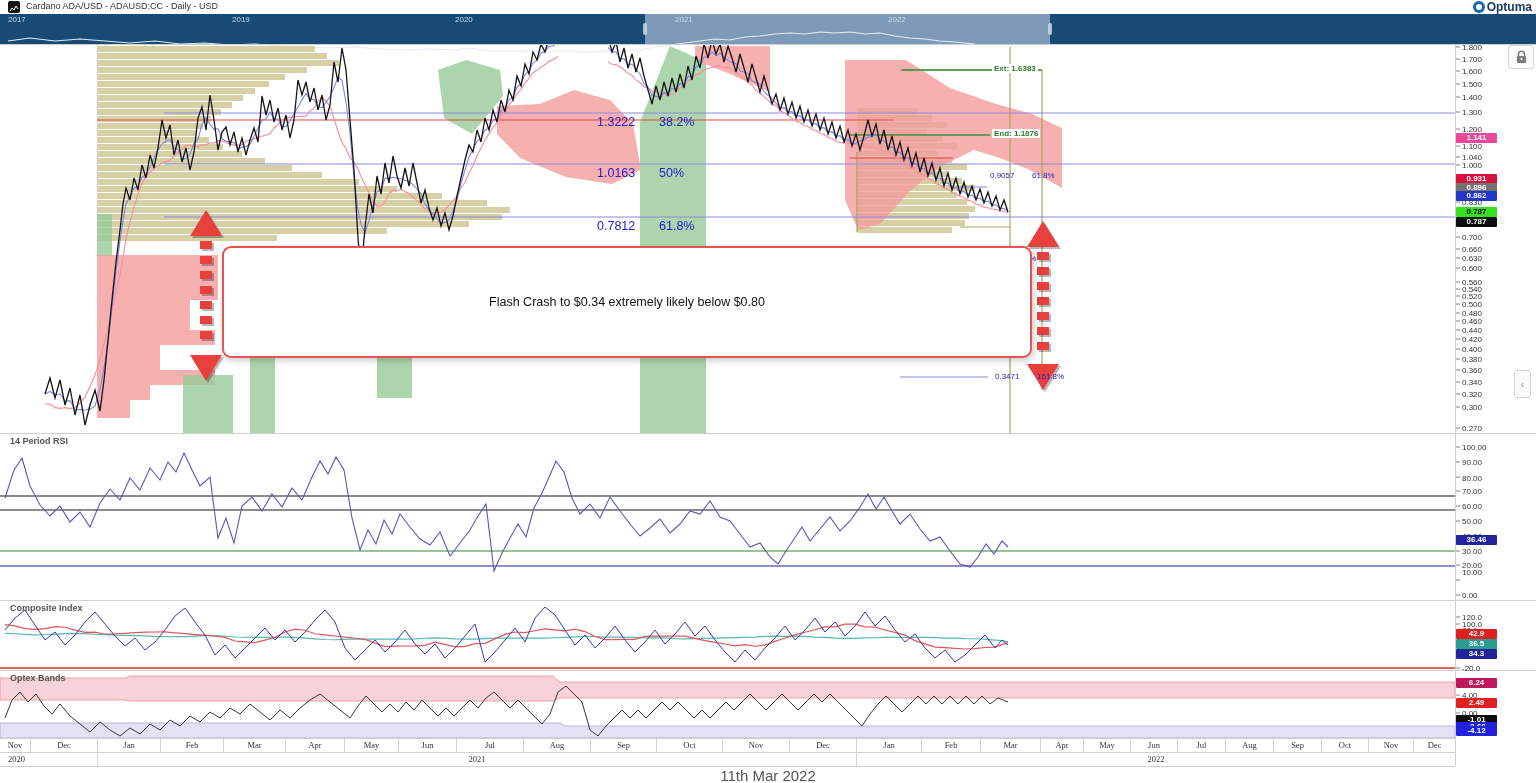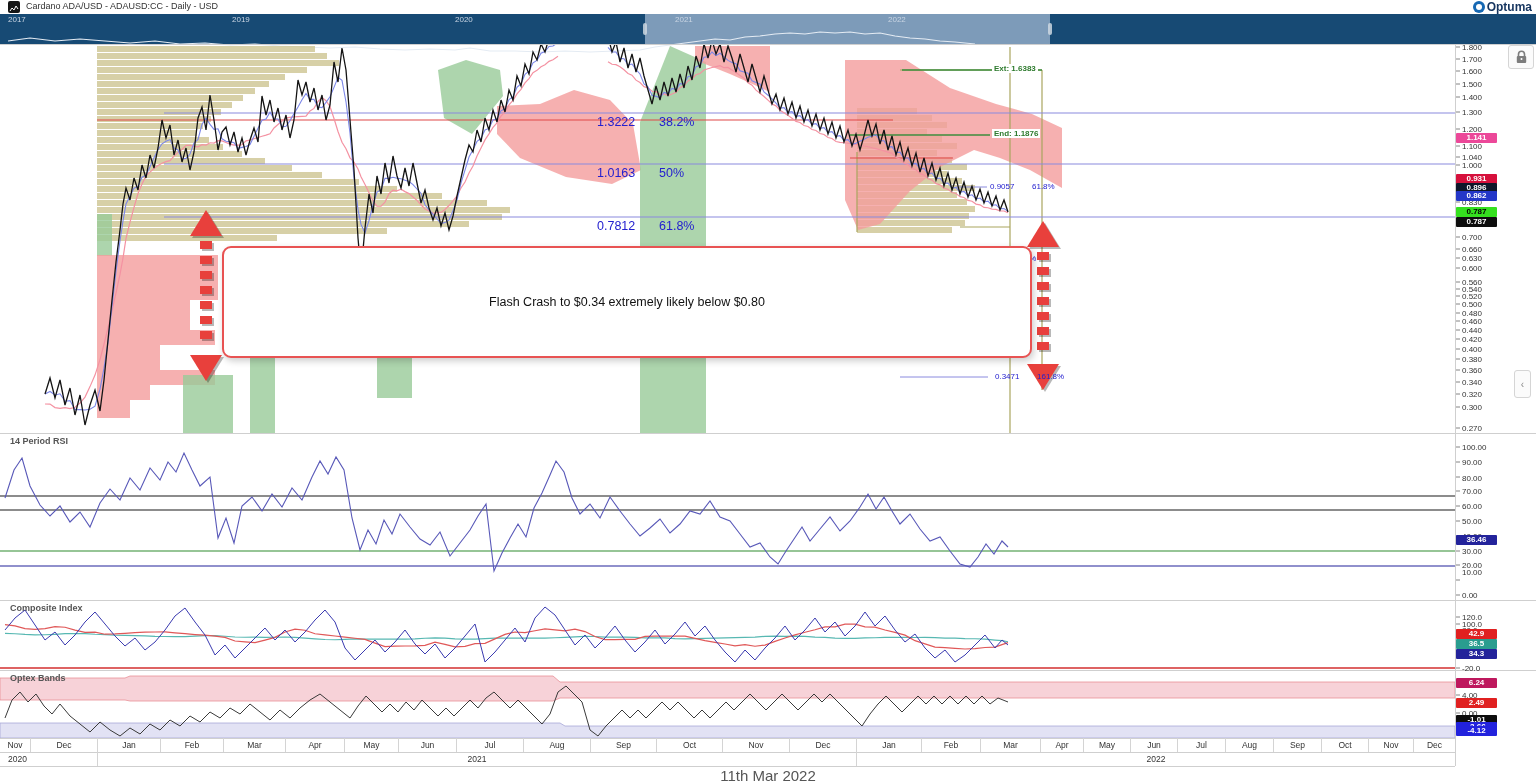--- a/index.html
+++ b/index.html
@@ -26,21 +26,21 @@
   .fib-label .v{display:inline-block;width:62px;}
   .fib-small{position:absolute;font-size:8px;z-index:3;white-space:nowrap;}
   .fib-small .v{display:inline-block;width:42px;}
   .ext-label{position:absolute;font-size:8px;font-weight:bold;background:#fff;padding:0 2px;z-index:3;white-space:nowrap;}
   .hidden-pct{position:absolute;font-size:8px;z-index:3;}
   .annotation{position:absolute;background:#fff;border:2px solid #e85353;border-radius:9px;
               box-shadow:2px 3px 7px rgba(0,0,0,.2);display:flex;align-items:center;justify-content:center;
               font-size:12.5px;color:#111;z-index:4;}
   .panel-label{position:absolute;left:10px;font-size:9px;font-weight:bold;color:#555;z-index:3;}
   .month-cell,.year-cell{position:absolute;height:14px;display:flex;align-items:center;justify-content:center;
-              font-size:8.5px;color:#333;border-left:1px solid #d4d4d4;box-sizing:border-box;z-index:3;}
+              font-size:8.5px;color:#333;border-left:1px solid #d4d4d4;box-sizing:border-box;z-index:3;font-family:Liberation Serif, serif;}
   .footer{position:absolute;left:0;top:767px;width:1536px;text-align:center;font-size:15px;color:#555;z-index:3;}
   .sq-btn{position:absolute;background:#fbfbfb;border:1px solid #d5d5d5;border-radius:3px;
           display:flex;align-items:center;justify-content:center;z-index:5;}
   .chev{font-size:10px;color:#888;}
 </style>
 </head>
 <body>
 
 <div class="titlebar">
   <span class="appicon"><svg width="12" height="12" viewBox="0 0 12 12">
@@ -294,21 +294,21 @@
     <div class="tick-label" style="top:339px">0.420</div>
     <div class="tick-label" style="top:349px">0.400</div>
     <div class="tick-label" style="top:359px">0.380</div>
     <div class="tick-label" style="top:370px">0.360</div>
     <div class="tick-label" style="top:382px">0.340</div>
     <div class="tick-label" style="top:394px">0.320</div>
     <div class="tick-label" style="top:407px">0.300</div>
     <div class="tick-label" style="top:428px">0.270</div>
     <div class="badge" style="top:138px;background:#ec4899;color:#ffffff">1.141</div>
     <div class="badge" style="top:179px;background:#d6103c;color:#ffffff">0.931</div>
-    <div class="badge" style="top:188px;background:#0f172a;color:#ffffff">0.896</div>
+    <div class="badge" style="top:188px;background:#737373;color:#ffffff">0.896</div>
     <div class="badge" style="top:196px;background:#2437c8;color:#ffffff">0.862</div>
     <div class="badge" style="top:212px;background:#35e01f;color:#000000">0.787</div>
     <div class="badge" style="top:222px;background:#0d0d0d;color:#ffffff">0.787</div>
     <div class="tick-label" style="top:447px">100.00</div>
     <div class="tick-label" style="top:462px">90.00</div>
     <div class="tick-label" style="top:478px">80.00</div>
     <div class="tick-label" style="top:491px">70.00</div>
     <div class="tick-label" style="top:506px">60.00</div>
     <div class="tick-label" style="top:521px">50.00</div>
     <div class="tick-label" style="top:536px">40.00</div>
@@ -327,21 +327,21 @@
     <div class="tick-label" style="top:695px">4.00</div>
     <div class="tick-label" style="top:713px">0.00</div>
     <div class="badge" style="top:683px;background:#be185d;color:#ffffff">6.24</div>
     <div class="badge" style="top:703px;background:#e02020;color:#ffffff">2.49</div>
     <div class="badge" style="top:720px;background:#0d0d0d;color:#ffffff">-1.01</div>
     <div class="badge" style="top:727px;background:#2222dd;color:#ffffff">-3.66</div>
     <div class="badge" style="top:731px;background:#2222dd;color:#ffffff">-4.12</div>
     <div class="fib-label" style="left:597px;top:115px;color:#2420cf"><span class="v">1.3222</span><span>38.2%</span></div>
     <div class="fib-label" style="left:597px;top:166px;color:#2420cf"><span class="v">1.0163</span><span>50%</span></div>
     <div class="fib-label" style="left:597px;top:219px;color:#2420cf"><span class="v">0.7812</span><span>61.8%</span></div>
-    <div class="fib-small" style="left:990px;top:182px;color:#2420cf"><span class="v">0.9057</span><span>61.8%</span></div>
+    <div class="fib-small" style="left:990px;top:171px;color:#2420cf"><span class="v">0.9057</span><span>61.8%</span></div>
     <div class="fib-small" style="left:995px;top:372px;color:#2420cf"><span class="v">0.3471</span><span>161.8%</span></div>
     <div class="hidden-pct" style="left:1016px;top:254px;color:#2420cf">100%</div>
     <div class="ext-label" style="left:992px;top:64px;color:#2d7a2d">Ext: 1.6383</div>
     <div class="ext-label" style="left:992px;top:129px;color:#2d7a2d">End: 1.1876</div>
     <div class="month-cell" style="left: 0px; top: 738px; width: 30px; border-left: none;">Nov</div>
     <div class="month-cell" style="left:30px;top:738px;width:67px">Dec</div>
     <div class="month-cell" style="left:97px;top:738px;width:63px">Jan</div>
     <div class="month-cell" style="left:160px;top:738px;width:63px">Feb</div>
     <div class="month-cell" style="left:223px;top:738px;width:62px">Mar</div>
     <div class="month-cell" style="left:285px;top:738px;width:59px">Apr</div>

